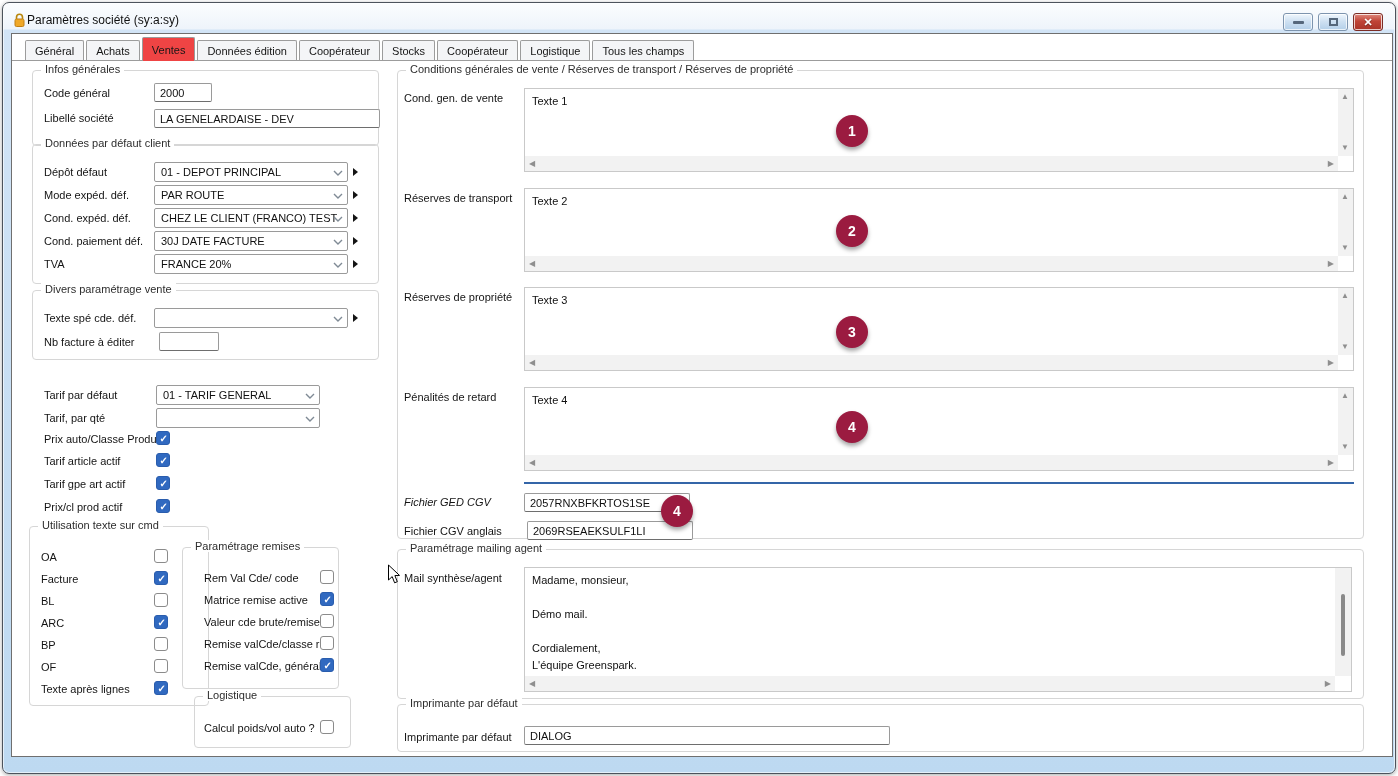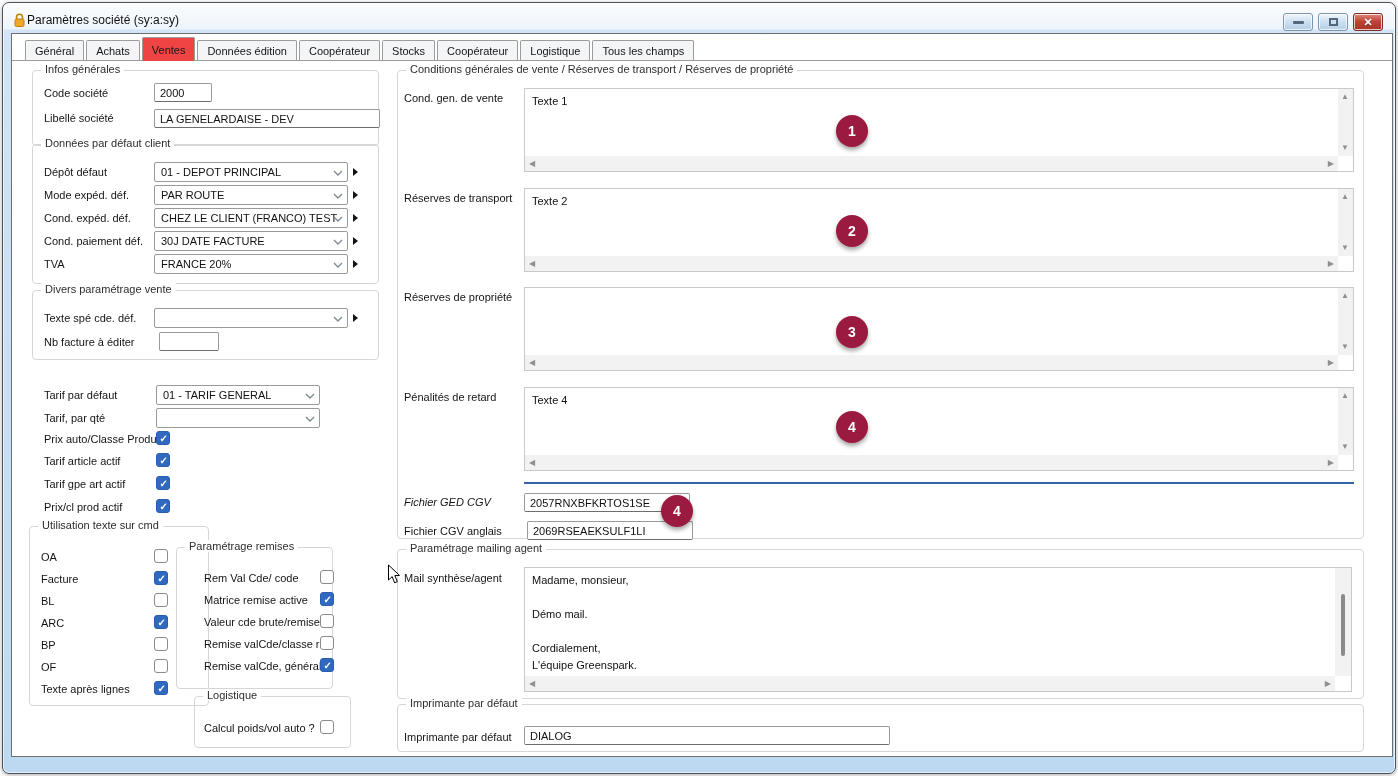--- a/index.html
+++ b/index.html
@@ -85,21 +85,21 @@
       <div class="tab">Coopérateur</div>
       <div class="tab">Stocks</div>
       <div class="tab">Coopérateur</div>
       <div class="tab">Logistique</div>
       <div class="tab">Tous les champs</div>
     </div>
 
     <div class="group" style="left:20px;top:36px;width:347px;height:76px">
       <span class="legend">Infos générales</span>
     </div>
-    <span class="lbl" style="left:32px;top:53px">Code société</span>
+    <span class="lbl" style="left:32px;top:53px">Code général</span>
     <div class="tbox" style="left:142px;top:49px;width:58px">
           <span>2000</span>
         </div>
     <span class="lbl" style="left:32px;top:78px">Libellé société</span>
     <div class="tbox" style="left:142px;top:75px;width:226px">
           <span>LA GENELARDAISE - DEV</span>
         </div>
 
     <div class="group" style="left:20px;top:110px;width:347px;height:140px">
       <span class="legend">Données par défaut client</span>
@@ -199,21 +199,21 @@
     <span class="ck" style="left:142px;top:559px"></span>
     <span class="lbl" style="left:29px;top:583px">ARC</span>
     <span class="ck checked" style="left:142px;top:581px"></span>
     <span class="lbl" style="left:29px;top:605px">BP</span>
     <span class="ck" style="left:142px;top:603px"></span>
     <span class="lbl" style="left:29px;top:627px">OF</span>
     <span class="ck" style="left:142px;top:625px"></span>
     <span class="lbl" style="left:29px;top:649px">Texte après lignes</span>
     <span class="ck checked" style="left:142px;top:647px"></span>
 
-    <div class="group" style="left:164px;top:513px;width:157px;height:142px">
+    <div class="group" style="left:170px;top:513px;width:157px;height:142px">
       <span class="legend">Paramétrage remises</span>
     </div>
     <span class="lbl" style="left:192px;top:538px;max-width:118px;overflow:hidden">Rem Val Cde/ code</span>
     <span class="ck" style="left:308px;top:536px"></span>
     <span class="lbl" style="left:192px;top:560px;max-width:118px;overflow:hidden">Matrice remise active</span>
     <span class="ck checked" style="left:308px;top:558px"></span>
     <span class="lbl" style="left:192px;top:582px;max-width:118px;overflow:hidden">Valeur cde brute/remise</span>
     <span class="ck" style="left:308px;top:580px"></span>
     <span class="lbl" style="left:192px;top:604px;max-width:118px;overflow:hidden">Remise valCde/classe rem</span>
     <span class="ck" style="left:308px;top:602px"></span>
@@ -253,20 +253,21 @@
       </div>
       <div class="hs">
         <span class="sa" style="left:4px;top:4px">◀</span>
         <span class="sa" style="right:4px;top:4px">▶</span>
       </div>
     </div>
     <div class="badge" style="left:824px;top:181px">2</div>
 
     <span class="lbl" style="left:392px;top:257px">Réserves de propriété</span>
     <div class="ta" style="left:512px;top:253px;width:830px;height:84px">
+      <div class="txt">Texte 3</div>
       <div class="vs">
         <span class="sa" style="left:3px;top:4px">▲</span>
         <span class="sa" style="left:3px;bottom:4px">▼</span>
       </div>
       <div class="hs">
         <span class="sa" style="left:4px;top:4px">◀</span>
         <span class="sa" style="right:4px;top:4px">▶</span>
       </div>
     </div>
     <div class="badge" style="left:824px;top:282px">3</div>

